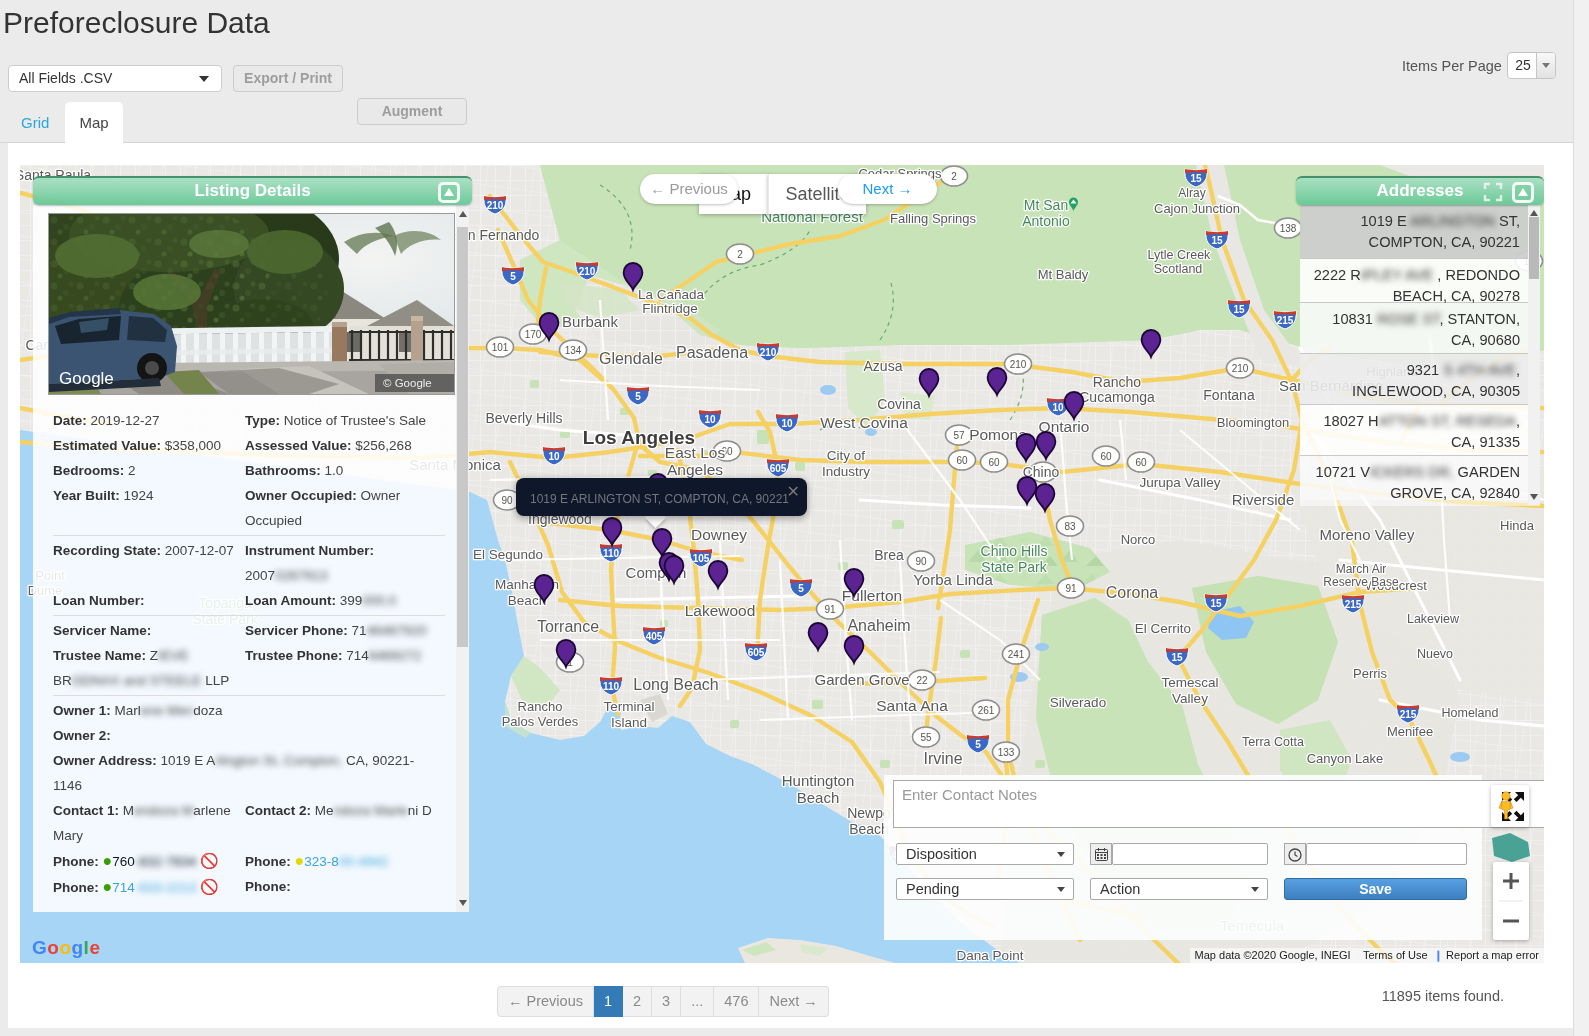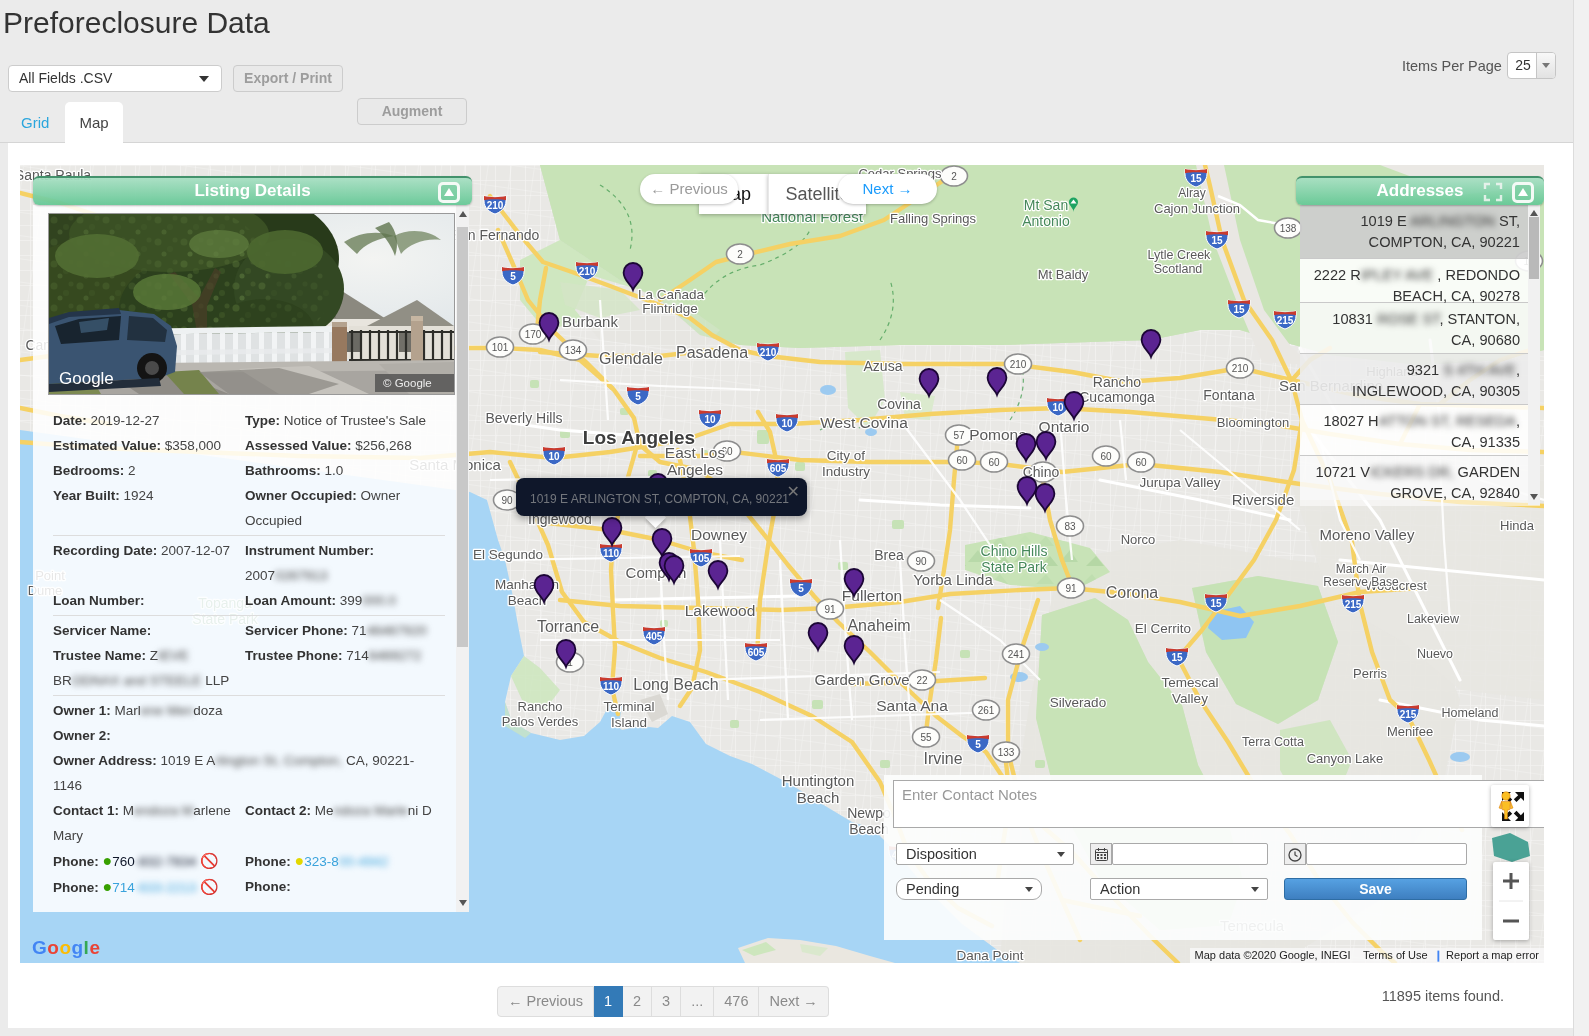--- a/index.html
+++ b/index.html
@@ -667,21 +667,21 @@
     <div class="thumb"></div>
     <div class="sarrow" style="bottom:6px;border-top:6px solid #555;"></div>
   </div>
   <div class="ldata">
     <div class="lrow"><b>Date:</b> 2019-12-27<span class="lcol2"><b>Type:</b> Notice of Trustee's Sale</span></div>
     <div class="lrow"><b>Estimated Value:</b> $358,000<span class="lcol2"><b>Assessed Value:</b> $256,268</span></div>
     <div class="lrow"><b>Bedrooms:</b> 2<span class="lcol2"><b>Bathrooms:</b> 1.0</span></div>
     <div class="lrow"><b>Year Built:</b> 1924<span class="lcol2"><b>Owner Occupied:</b> Owner</span></div>
     <div class="lrow"><span class="lcol2">Occupied</span>&nbsp;</div>
     <div class="lhr"></div>
-    <div class="lrow"><b>Recording Date:</b> 2007-12-07<span class="lcol2"><b>Instrument Number:</b></span></div>
+    <div class="lrow"><b>Recording State:</b> 2007-12-07<span class="lcol2"><b>Instrument Number:</b></span></div>
     <div class="lrow"><span class="lcol2">2007<span class="blur">0267913</span></span>&nbsp;</div>
     <div class="lrow"><b>Loan Number:</b><span class="lcol2"><b>Loan Amount:</b> 399<span class="blur">000.0</span></span></div>
     <div class="lhr"></div>
     <div class="lrow"><b>Servicer Name:</b><span class="lcol2"><b>Servicer Phone:</b> 71<span class="blur">46467920</span></span></div>
     <div class="lrow"><b>Trustee Name:</b> Z<span class="blur">IEVE</span><span class="lcol2"><b>Trustee Phone:</b> 714<span class="blur">6469272</span></span></div>
     <div class="lrow">BR<span class="blur">ODNAX and STEELE</span> LLP</div>
     <div class="lhr"></div>
     <div class="lrow"><b>Owner 1:</b> Marl<span class="blur">ene Men</span>doza</div>
     <div class="lrow"><b>Owner 2:</b></div>
     <div class="lrow"><b>Owner Address:</b> 1019 E A<span class="blur">rlington St, Compton, </span>CA, 90221-</div>
@@ -742,21 +742,21 @@
           </svg>
   </div>
   <div class="finput" style="left:228px;top:68px;width:156px;"></div>
   <div class="ficon" style="left:400px;top:68px;">
     <svg width="14" height="14" viewBox="0 0 14 14" style="margin-top:4px;">
             <circle cx="7" cy="7" r="6" fill="none" stroke="#444" stroke-width="1.3"></circle>
             <path d="M7 3.5 L7 7 L9.5 8.5" stroke="#444" stroke-width="1.2" fill="none"></path>
           </svg>
   </div>
   <div class="finput" style="left:422px;top:68px;width:161px;"></div>
-  <div class="fsel" style="left:12px;top:103px;width:146px;border-radius:9px;">Pending<span class="car"></span></div>
+  <div class="fsel" style="left:12px;top:103px;width:178px;">Pending<span class="car"></span></div>
   <div class="fsel" style="left:206px;top:103px;width:178px;">Action<span class="car"></span></div>
   <div class="savebtn">Save</div>
 </div>
 
 <div class="ctrlbox" style="left:1471px;top:620px;width:38px;height:42px;">
   <svg width="38" height="42" viewBox="0 0 38 42">
     <g fill="#111">
       <path d="M24 7 L33 7 L33 16 L29.8 12.8 L25.5 17 L22.8 14.3 L27.2 10.2 Z"></path>
       <path d="M33 27 L33 36 L24 36 L27.2 32.8 L22.8 28.5 L25.5 25.8 L29.8 30.2 Z"></path>
       <path d="M20 36 L11 36 L11 27 L14.2 30.2 L18.5 26 L21.2 28.7 L16.8 32.8 Z"></path>

